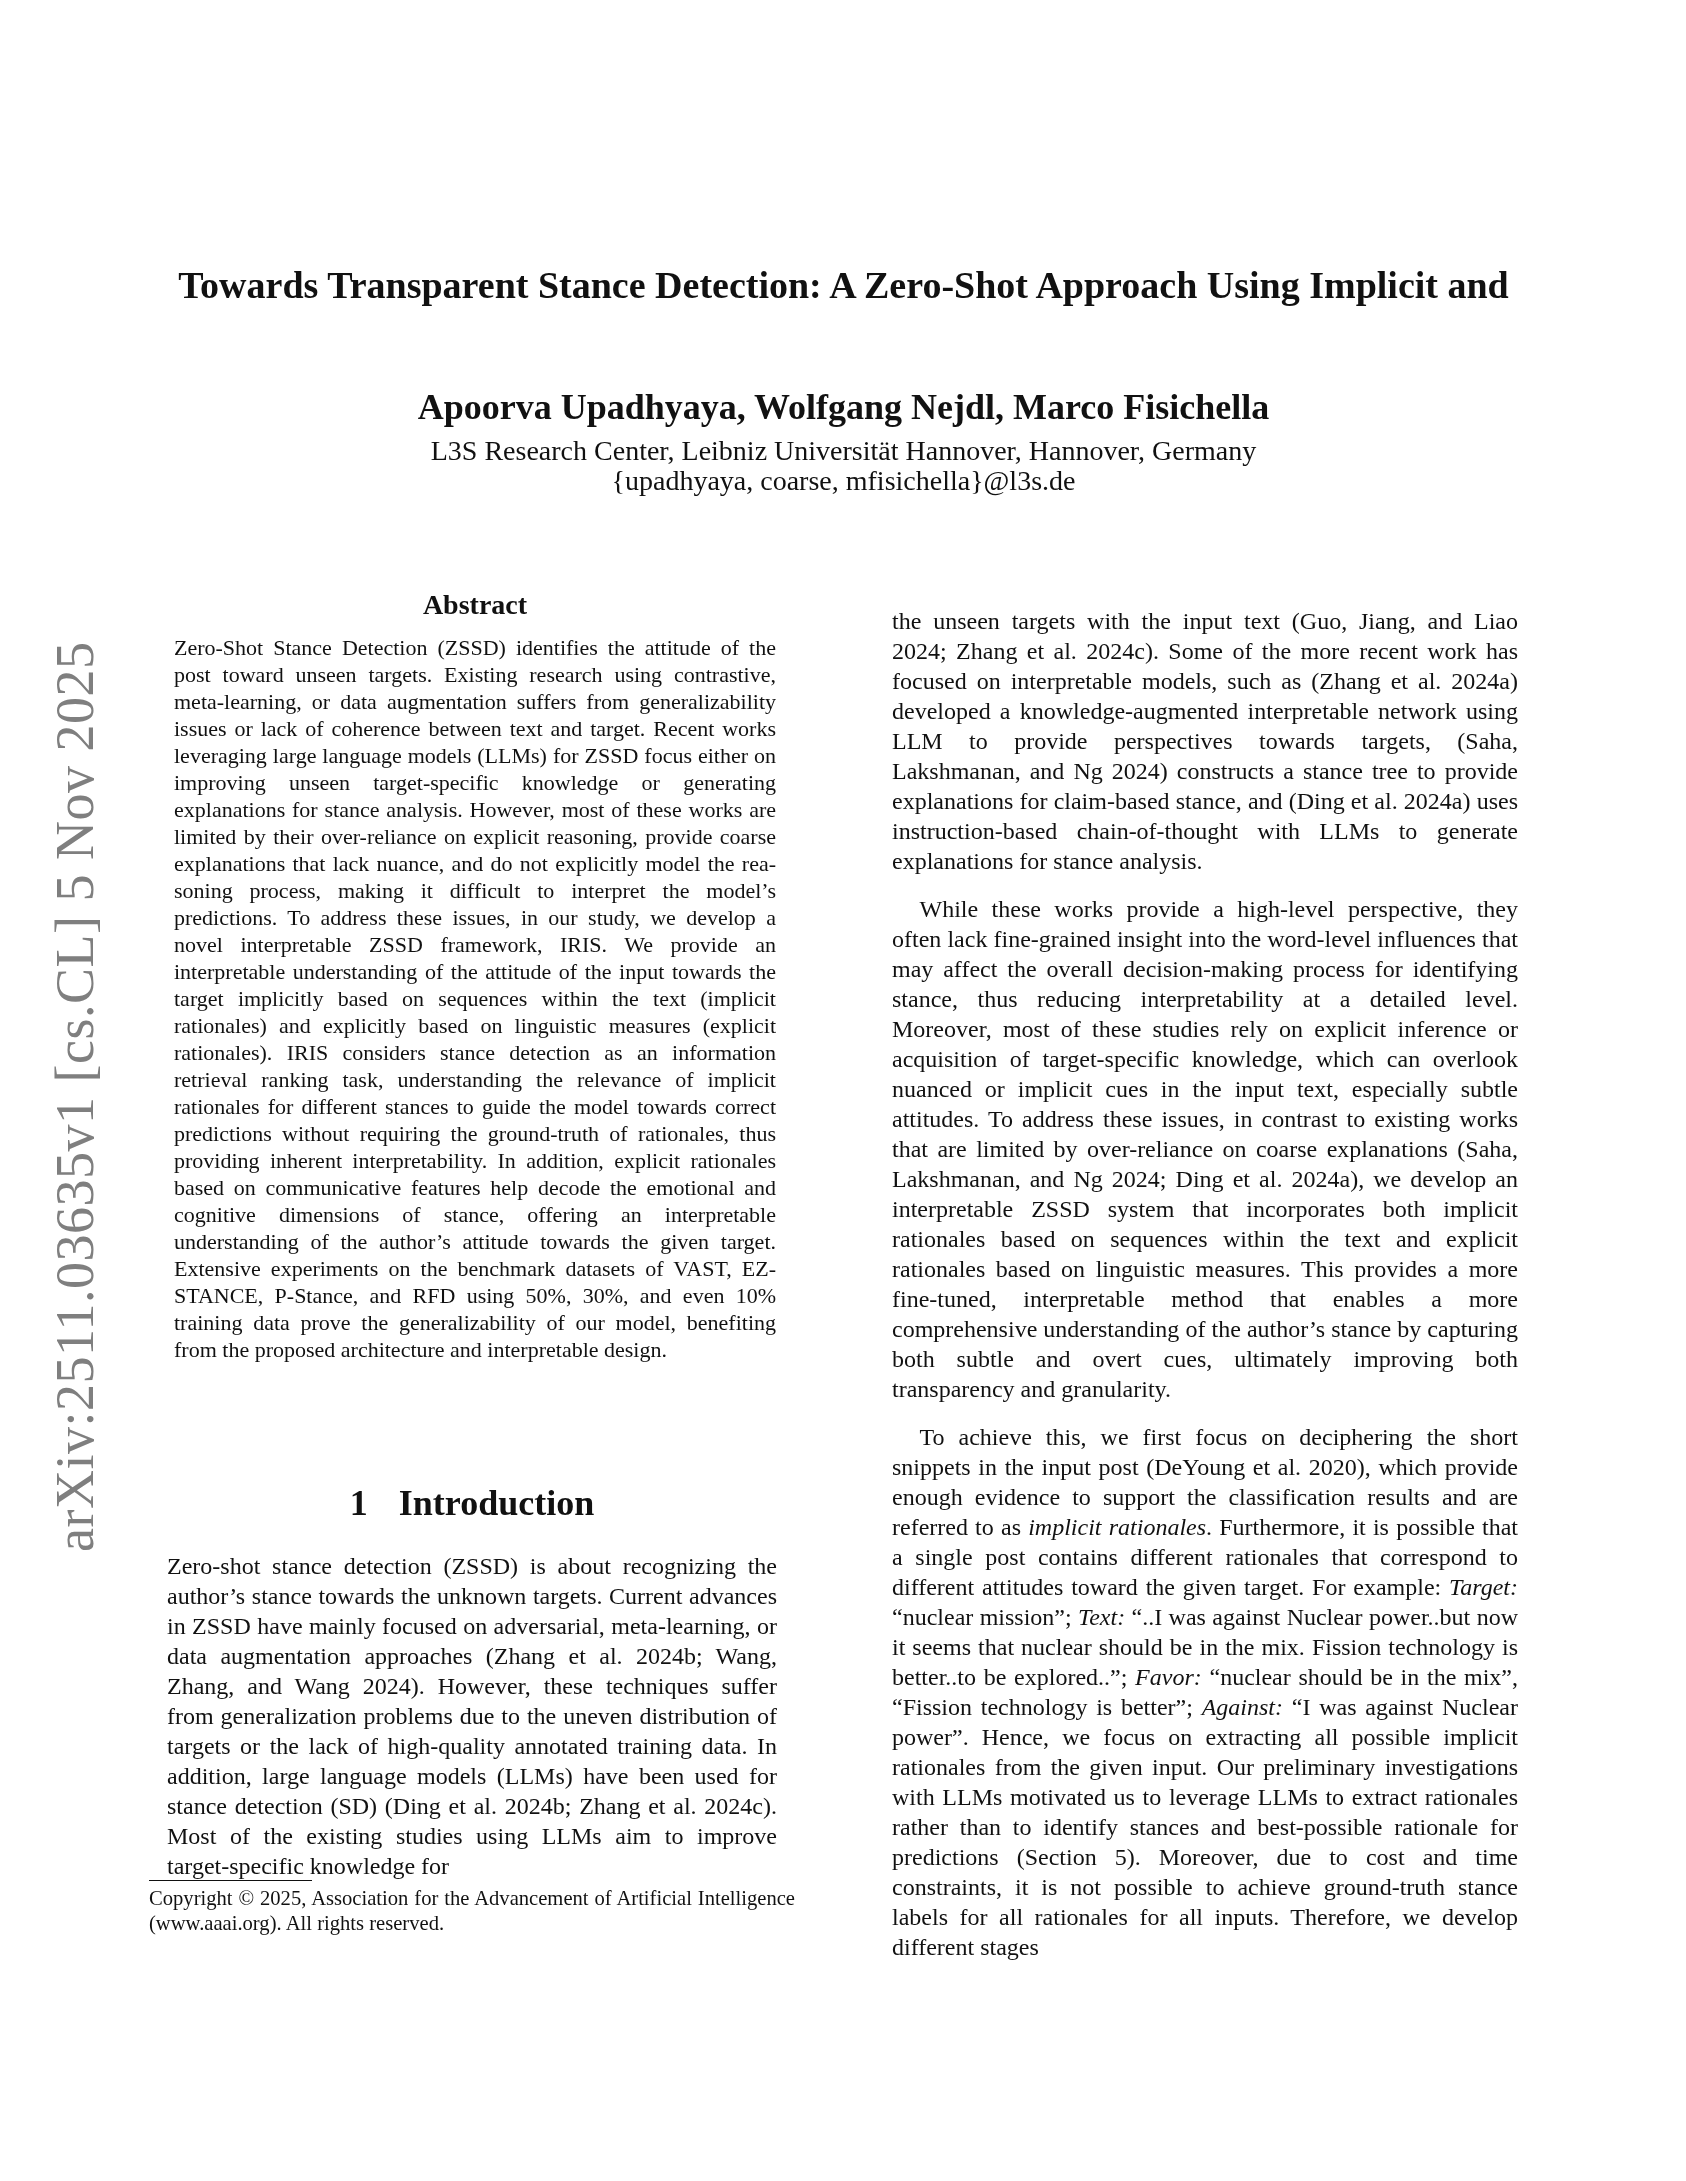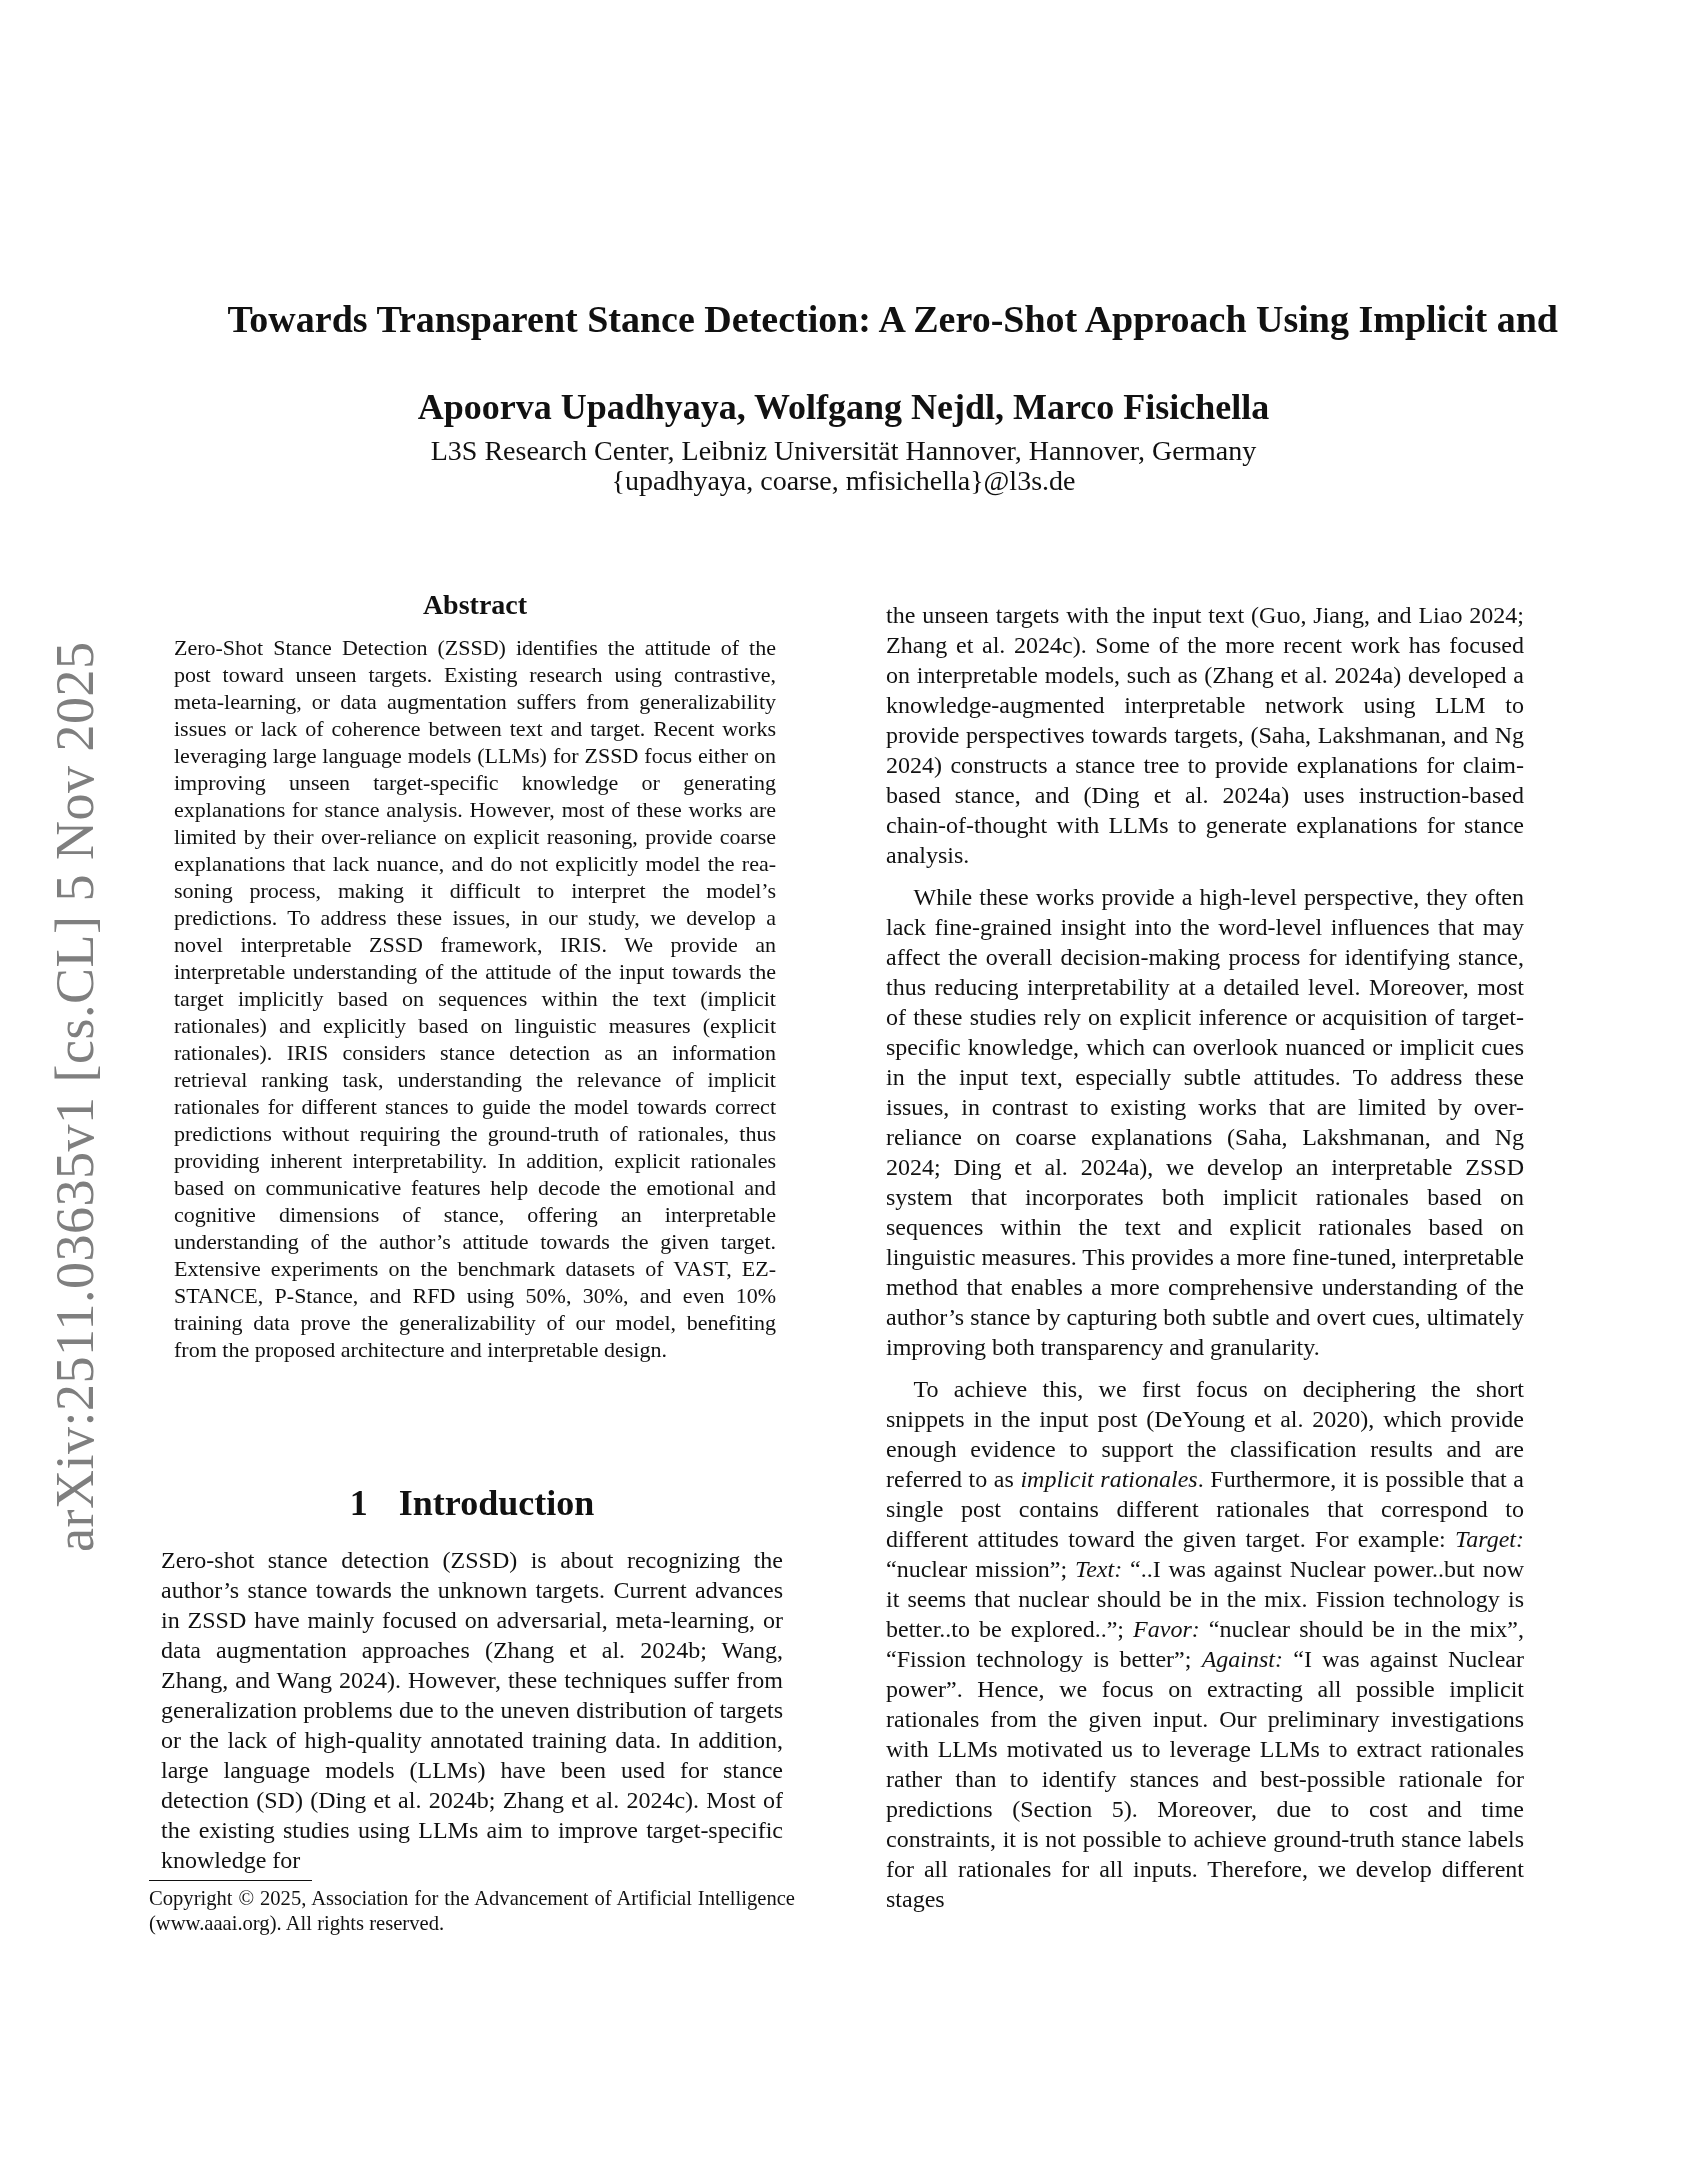--- a/index.html
+++ b/index.html
@@ -12,21 +12,21 @@
   .stamp {
     position: absolute; left: 48px; top: 1552px;
     transform-origin: 0 0; transform: rotate(-90deg);
     font-size: 54px; color: #7f7f7f; white-space: nowrap; letter-spacing: 0.5px;
     line-height: 1;
   }
 
   
   .title {
     position: absolute; left: 129px; width: 1429px; top: 265px;
-    text-align: right; font-weight: bold; font-size: 38px; line-height: 40px; margin-top: 34px;
+    text-align: center; font-weight: bold; font-size: 38px; line-height: 40px;
   }
   .authors {
     position: absolute; left: 129px; width: 1429px; top: 391px;
     text-align: center; font-weight: bold; font-size: 36px; line-height: 33px;
   }
   .affil {
     position: absolute; left: 129px; width: 1429px; top: 436px;
     text-align: center; font-size: 28px; line-height: 30px;
   }
 
@@ -43,21 +43,21 @@
   
   .section-heading {
     position: absolute; left: 149px; width: 646px; top: 1486px;
     text-align: center; font-weight: bold; font-size: 36px; line-height: 35px;
   }
   .section-heading .num { display: inline-block; margin-right: 31px; }
 
   .col-text {
     font-size: 24px; line-height: 30px; text-align: justify; hyphens: manual;
   }
-  .col-text p { margin: 12px; }
+  .col-text p { margin: 18px; }
   .col-text p.indent { text-indent: 27.5px; margin-top: 5.5px; }
 
   .intro-left { position: absolute; left: 149px; width: 646px; top: 1533px; }
   .right-col { position: absolute; left: 874px; width: 662px; top: 588px; }
 
   .footnote-rule {
     position: absolute; left: 149px; top: 1880px; width: 163px; height: 0;
     border-top: 1.4px solid #111111;
   }
   .footnote {

